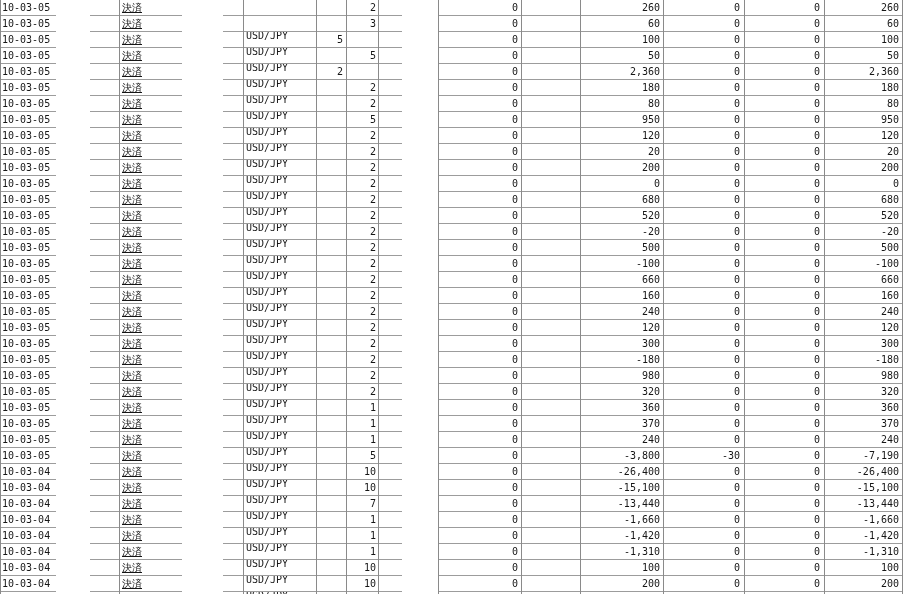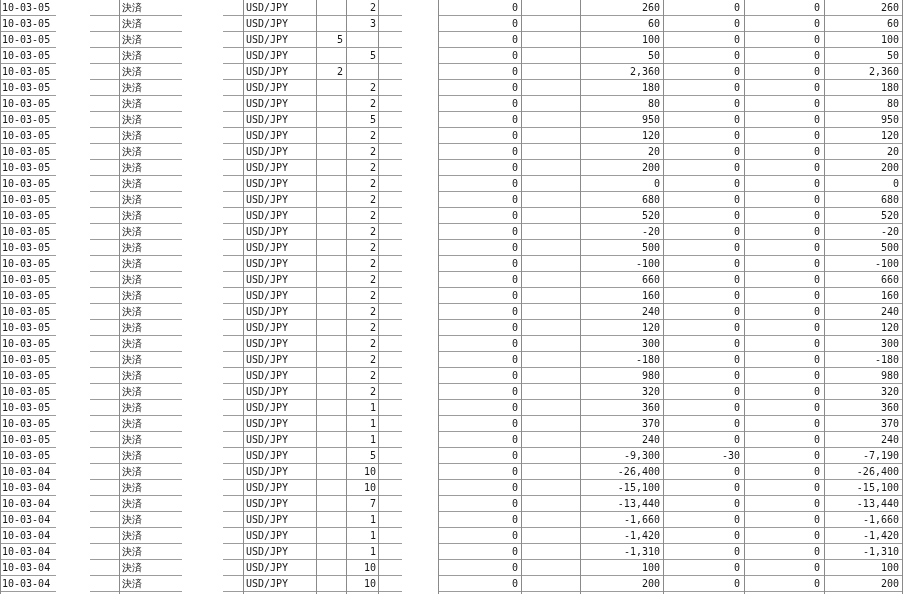--- a/index.html
+++ b/index.html
@@ -19,22 +19,22 @@
   .h1{left:0;width:56px;}
   .h2{left:90px;width:92px;}
   .h3{left:223px;width:179px;}
   .h4{left:438px;width:465px;}
   
   .vline{position:absolute;top:0;width:1px;height:594px;background:#8a8a8a;}
   
   .cell{position:absolute;top:0;height:15px;line-height:15px;white-space:pre;overflow:hidden;}
   .num{text-align:right;}
   .c-date{left:2px;width:54px;}
-  .c-type{left:122px;width:58px;}
-  .c-pair{left:246px;width:70px;}
+  .c-type{left:122px;width:58px;text-decoration:underline;}
+  .c-pair{left:246px;width:70px;margin-top:28px;}
   .c-q1{left:317px;width:26px;}
   .c-q2{left:347px;width:29px;}
   .c-z1{left:439px;width:79px;}
   .c-a1{left:581px;width:79px;}
   .c-a2{left:664px;width:76px;}
   .c-a3{left:745px;width:75px;}
   .c-a4{left:825px;width:74px;}
 </style>
 </head>
 <body>
@@ -494,21 +494,21 @@
     <div class="hseg h1"></div>
     <div class="hseg h2"></div>
     <div class="hseg h3"></div>
     <div class="hseg h4"></div>
     <div class="cell c-date">10-03-05</div>
     <div class="cell c-type">決済</div>
     <div class="cell c-pair">USD/JPY</div>
     <div class="cell c-q1 num"></div>
     <div class="cell c-q2 num">5</div>
     <div class="cell c-z1 num">0</div>
-    <div class="cell c-a1 num">-9,300</div>
+    <div class="cell c-a1 num">-3,800</div>
     <div class="cell c-a2 num">-30</div>
     <div class="cell c-a3 num">0</div>
     <div class="cell c-a4 num">-7,190</div>
   </div>
       <div class="row">
     <div class="hseg h1"></div>
     <div class="hseg h2"></div>
     <div class="hseg h3"></div>
     <div class="hseg h4"></div>
     <div class="cell c-date">10-03-04</div>

